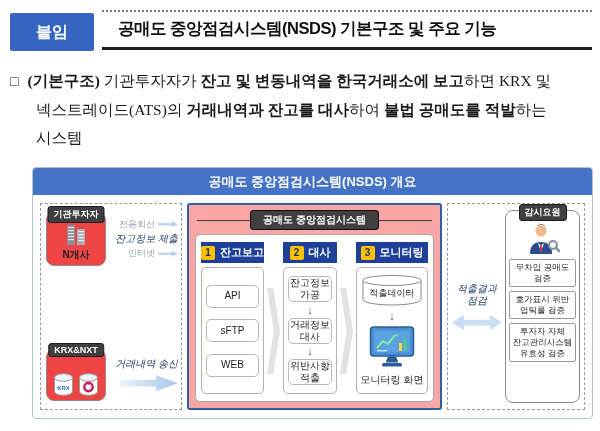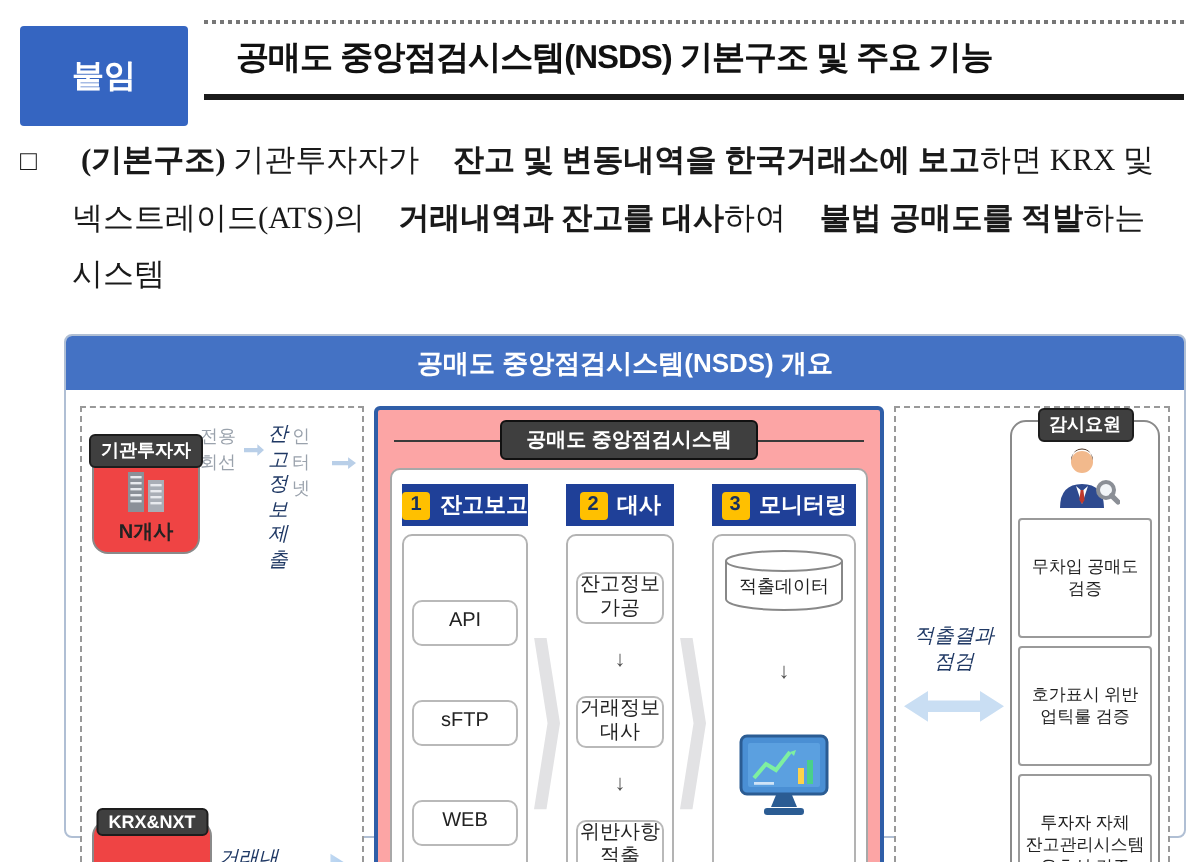--- a/index.html
+++ b/index.html
@@ -1,54 +1,54 @@
 <!DOCTYPE html>
 <html><head>
 <meta charset="utf-8">
 <style>
   * { margin:0; padding:0; box-sizing:border-box; }
   html,body { width:600px; height:431px; background:#ffffff; overflow:hidden;
               font-family:"Liberation Sans", sans-serif; }
 
   
   .hdr { position:relative; margin:10px 8px 0 10px; }
-  .hdr-badge { position:absolute; left:0; top:3px; width:84px; height:50px;
+  .hdr-badge { position:absolute; left:0; top:3px; width:84px; height:38px;
                background:#3565C1; color:#fff; font-size:16px; font-weight:bold;
                display:flex; align-items:center; justify-content:center; border-radius:2px; }
   .hdr-title-wrap { margin-left:92px; border-top:2px dotted #777; border-bottom:3px solid #1b1b1b;
                     padding:6px 2px 7px 16px; }
   .hdr-title { font-size:16.5px; font-weight:bold; color:#111; letter-spacing:-0.5px; white-space:nowrap; }
 
   
   .para { margin:17px 8px 0 10px; font-family:"Liberation Serif","DejaVu Serif",serif;
           font-size:15.5px; line-height:1.85; color:#1a1a1a;
           padding-left:26px; text-indent:-26px; word-break:keep-all; }
   .marker { margin-right:9px; font-size:14px; }
-  .seg-b { font-weight:bold;margin-left:13px; }
+  .seg-b { font-weight:bold; }
 
   
   .diagram { margin:14px 0 0 32px; width:561px; height:252px; background:#fff;
              border:1px solid #b0bfd4; border-radius:4px; display:flex; flex-direction:column; }
   .diagram-header { height:27px; background:#4472C4; color:#fff; font-size:13px; font-weight:bold;
                     display:flex; align-items:center; justify-content:center; border-radius:3px 3px 0 0; flex:0 0 27px; }
   .diagram-body { flex:1; display:flex; gap:5px; padding:8px 7px; }
   .panel-dashed { border:1px dashed #999; background:#fff; }
 
   
   .left-panel { width:142px; padding:8px 3px 8px 5px; display:flex; flex-direction:column;
                 justify-content:space-between; }
   .lrow { display:flex; align-items:center; }
   .node-box { width:60px; min-height:52px; background:#ef4444; border:1px solid #8a8a8a; border-radius:8px;
               position:relative; padding:10px 2px 3px; display:flex; flex-direction:column;
               align-items:center; justify-content:flex-end; gap:1px; }
   .node-badge { position:absolute; top:-7px; left:50%; transform:translateX(-50%);
                 background:#3f3f3f; color:#fff; font-size:9px; font-weight:bold;
                 padding:1px 5px; border-radius:3px; white-space:nowrap; border:1px solid #1d1d1d; z-index:2; }
   .node-caption { font-size:10px; font-weight:bold; color:#222; }
-  .flow-labels { flex:1; display:flex; flex-direction:row; align-items:flex-start; justify-content:center; gap:2px; }
+  .flow-labels { flex:1; display:flex; flex-direction:column; align-items:flex-end; justify-content:center; gap:2px; }
   .conn-label { font-size:9px; color:#9aa2ac; display:flex; align-items:center; gap:3px; }
   .flow-label { font-size:10px; font-weight:normal; font-style:italic; color:#1F3864;
                 text-align:center; line-height:1.25; }
   .small-arrow { width:20px; height:7px; background:#b9cfe8;
                  clip-path:polygon(0 35%,68% 35%,68% 8%,100% 50%,68% 92%,68% 65%,0 65%); }
   .big-arrow { width:58px; height:18px; margin-top:2px;
                background:linear-gradient(90deg,#e9f2fb,#a6c8ec);
                clip-path:polygon(0 32%,62% 32%,62% 6%,100% 50%,62% 94%,62% 68%,0 68%); }
   .logo-row { display:flex; gap:2px; align-items:flex-end; }
 
@@ -81,21 +81,21 @@
 
   
   .right-panel { width:138px; padding:6px 4px; display:flex; gap:3px; }
   .rlabel-col { width:50px; display:flex; flex-direction:column; justify-content:center;
                 align-items:center; gap:7px; }
   .dbl-arrow { width:50px; height:16px; background:#c9def3;
                clip-path:polygon(0 50%,24% 2%,24% 32%,76% 32%,76% 2%,100% 50%,76% 98%,76% 68%,24% 68%,24% 98%); }
   .agent-box { flex:1; border:1px solid #8a8a8a; border-radius:8px; background:#fff; position:relative;
                padding:12px 3px 5px; display:flex; flex-direction:column; align-items:center; gap:4px; }
   .agent-item { width:100%; border:1px solid #9a9a9a; border-radius:2px; font-size:8.5px; line-height:1.3;
-                text-align:center; padding:18px 1px; color:#222; word-break:keep-all; }
+                text-align:center; padding:2px 1px; color:#222; word-break:keep-all; }
 </style>
 </head>
 <body>
 
 <div class="hdr">
   <div class="hdr-badge">붙임</div>
   <div class="hdr-title-wrap">
     <div class="hdr-title">공매도 중앙점검시스템(NSDS) 기본구조 및 주요 기능</div>
   </div>
 </div>

